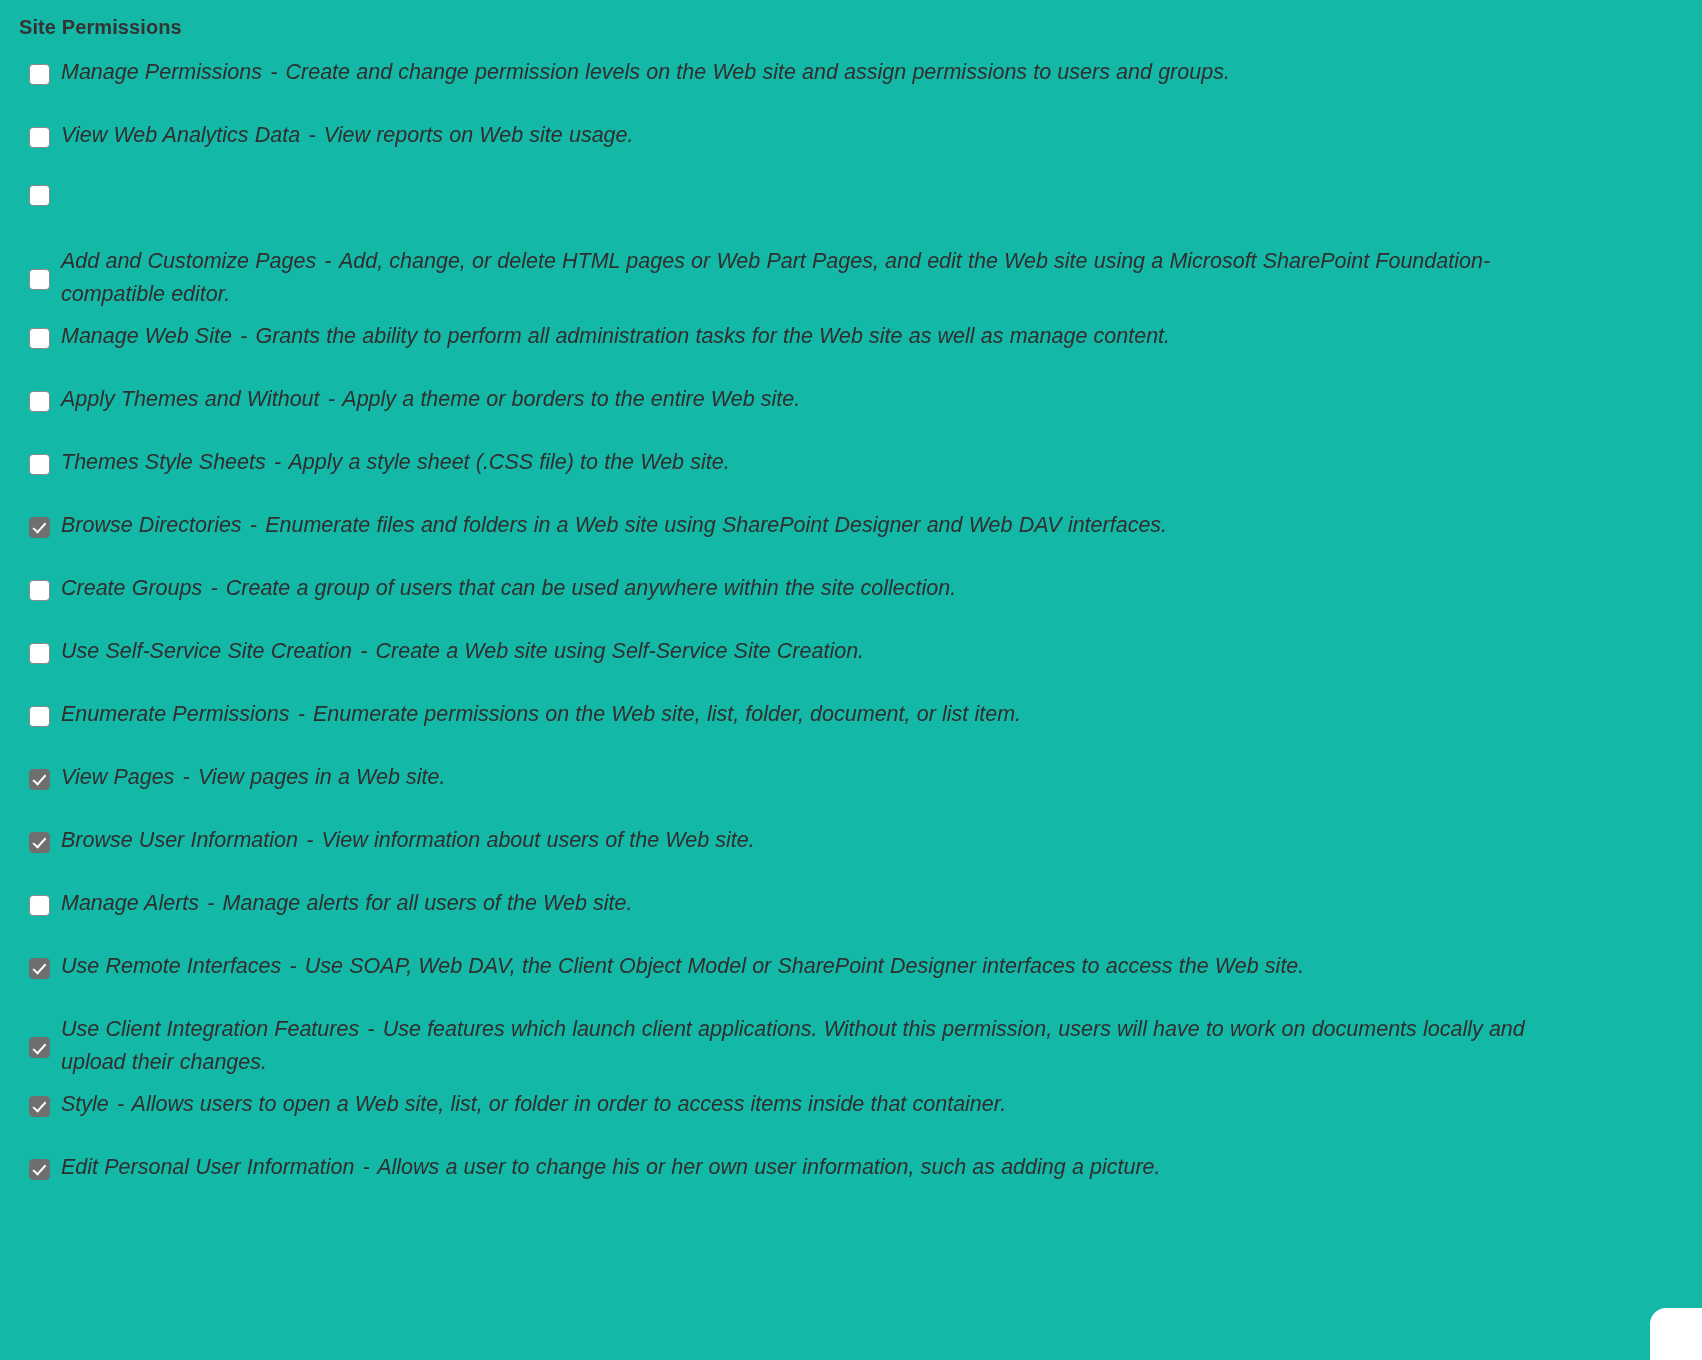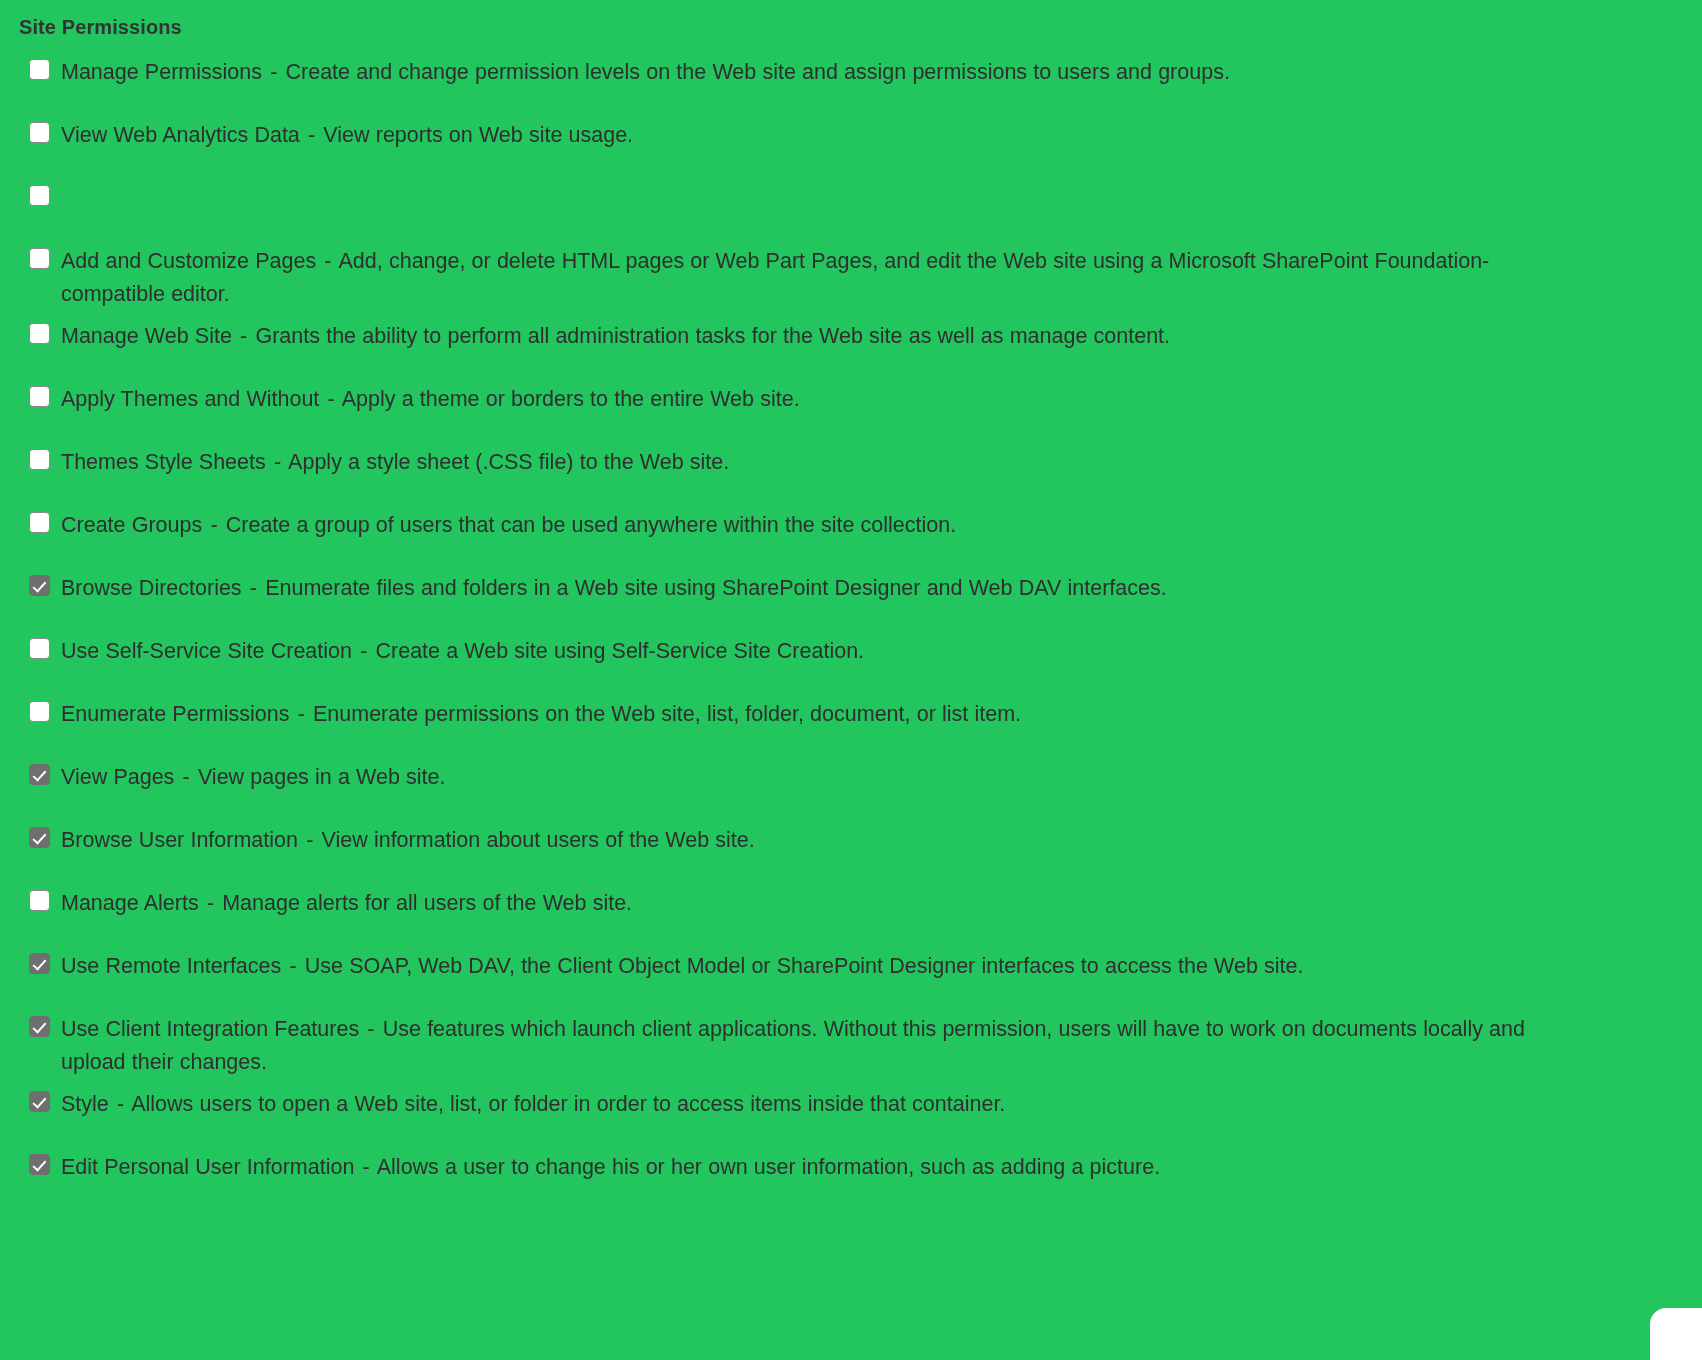--- a/index.html
+++ b/index.html
@@ -18,21 +18,21 @@
   }
 
   .panel {
     position: absolute;
     top: 0;
     left: 0;
     width: 1702px;
     height: 1360px;
     box-sizing: border-box;
     padding: 14px 0 4px 0;
-    background: #22c55e;
+    background: #14b8a6;
   }
 
   .section-title {
     font-size: 20px;
     font-weight: bold;
     color: #333333;
     letter-spacing: 0.1px;
     margin: 0 0 7px 19px;
     line-height: 26px;
   }
@@ -46,22 +46,23 @@
   .perm-row {
     position: relative;
     display: block;
     min-height: 63px;
     padding: 0 0 0 29px;
     box-sizing: border-box;
   }
 
   .perm-row-inner {
     display: flex;
-    align-items: flex-start;
+    align-items: center;
     padding-top: 9px;
+    font-style: italic;
   }
 
   
   .cb {
     flex: 0 0 auto;
     width: 21px;
     height: 21px;
     margin: 3px 11px 0 0;
     box-sizing: border-box;
     border-radius: 4px;
@@ -166,28 +167,28 @@
         </div>
       </li>
       <li class="perm-row">
         <div class="perm-row-inner">
           <span class="cb" role="checkbox" aria-checked="false"></span>
           <span class="perm-text"><span class="perm-name">Themes Style Sheets</span> <span class="perm-sep">-</span>  <span class="perm-desc">Apply a style sheet (.CSS file) to the Web site.</span></span>
         </div>
       </li>
       <li class="perm-row">
         <div class="perm-row-inner">
+          <span class="cb checked" role="checkbox" aria-checked="true"></span>
+          <span class="perm-text"><span class="perm-name">Browse Directories</span> <span class="perm-sep">-</span>  <span class="perm-desc">Enumerate files and folders in a Web site using SharePoint Designer and Web DAV interfaces.</span></span>
+        </div>
+      </li>
+      <li class="perm-row">
+        <div class="perm-row-inner">
           <span class="cb" role="checkbox" aria-checked="false"></span>
           <span class="perm-text"><span class="perm-name">Create Groups</span> <span class="perm-sep">-</span>  <span class="perm-desc">Create a group of users that can be used anywhere within the site collection.</span></span>
-        </div>
-      </li>
-      <li class="perm-row">
-        <div class="perm-row-inner">
-          <span class="cb checked" role="checkbox" aria-checked="true"></span>
-          <span class="perm-text"><span class="perm-name">Browse Directories</span> <span class="perm-sep">-</span>  <span class="perm-desc">Enumerate files and folders in a Web site using SharePoint Designer and Web DAV interfaces.</span></span>
         </div>
       </li>
       <li class="perm-row">
         <div class="perm-row-inner">
           <span class="cb" role="checkbox" aria-checked="false"></span>
           <span class="perm-text"><span class="perm-name">Use Self-Service Site Creation</span> <span class="perm-sep">-</span>  <span class="perm-desc">Create a Web site using Self-Service Site Creation.</span></span>
         </div>
       </li>
       <li class="perm-row">
         <div class="perm-row-inner">

